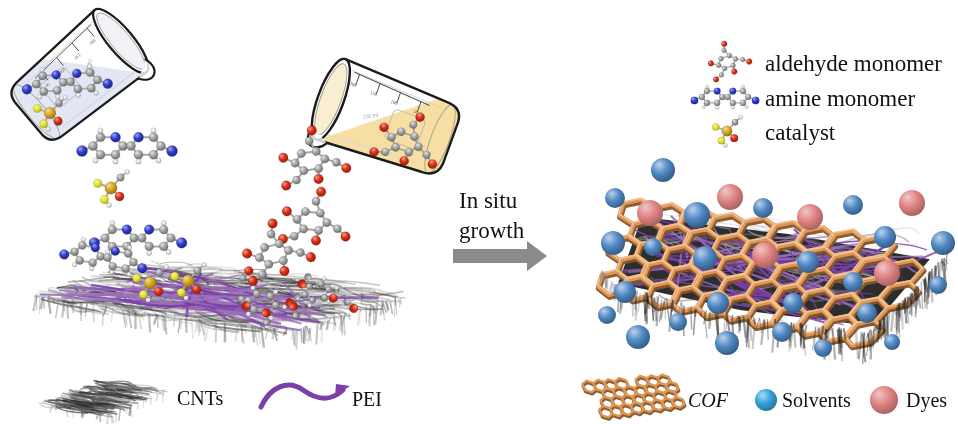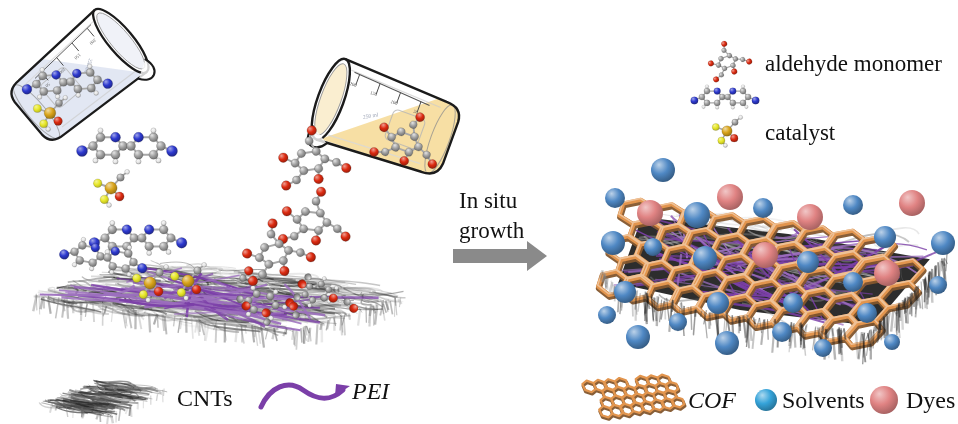--- a/index.html
+++ b/index.html
@@ -1,21 +1,21 @@
 <!DOCTYPE html>
 <html><head>
 <meta charset="utf-8">
 <style>
 html,body{margin:0;padding:0;background:#fff;}
 #canvas{position:relative;width:958px;height:424px;background:#fff;overflow:hidden;font-family:"Liberation Serif","DejaVu Serif",serif;}
 svg#scene{position:absolute;left:0;top:0;}
 .lbl{position:absolute;color:#111;white-space:nowrap;}
 .lbl-process{font-size:23px;line-height:30px;}
 .lbl-top{font-size:23px;line-height:23px;}
-.lbl-bottom{font-size:24px;line-height:24px;}
+.lbl-bottom{font-size:20px;line-height:24px;}
 </style>
 </head>
 <body>
 
 <div id="canvas">
   <svg id="scene" width="958" height="424" viewBox="0 0 958 424">
     <defs id="defs">
         <radialGradient id="gC" cx="0.4" cy="0.35" r="0.8" fx="0.33" fy="0.28">
           <stop offset="0%" stop-color="rgb(229,229,229)"></stop>
           <stop offset="45%" stop-color="#a2a2a2"></stop>
@@ -1823,20 +1823,21 @@
         </g>
         <g>
           <circle cx="884" cy="400" r="14" fill="url(#gRed)"></circle>
         </g>
       </g>
   </svg>
 
   <div class="lbl lbl-top" style="left:765px;top:52px;">aldehyde monomer</div>
 
   <div class="lbl lbl-process" style="left:459px;top:186px;"><span>In situ</span><br><span>growth</span></div>
+  <div class="lbl lbl-top" style="left:765px;top:87px;">amine monomer</div>
   <div class="lbl lbl-top" style="left:765px;top:121px;font-family:Liberation Serif, serif;">catalyst</div>
 
   <div class="lbl lbl-bottom" style="left:177px;top:386px;">CNTs</div>
-  <div class="lbl lbl-bottom" style="left:352px;top:379px;font-style:italic;">PEI</div>
+  <div class="lbl lbl-bottom" style="left:352px;top:387px;">PEI</div>
   <div class="lbl lbl-bottom" style="left:688px;top:388px;font-style:italic;">COF</div>
   <div class="lbl lbl-bottom" style="left:782px;top:388px;text-align:right;">Solvents</div>
   <div class="lbl lbl-bottom" style="left:906px;top:388px;">Dyes</div>
 </div>
 
 </body></html>

